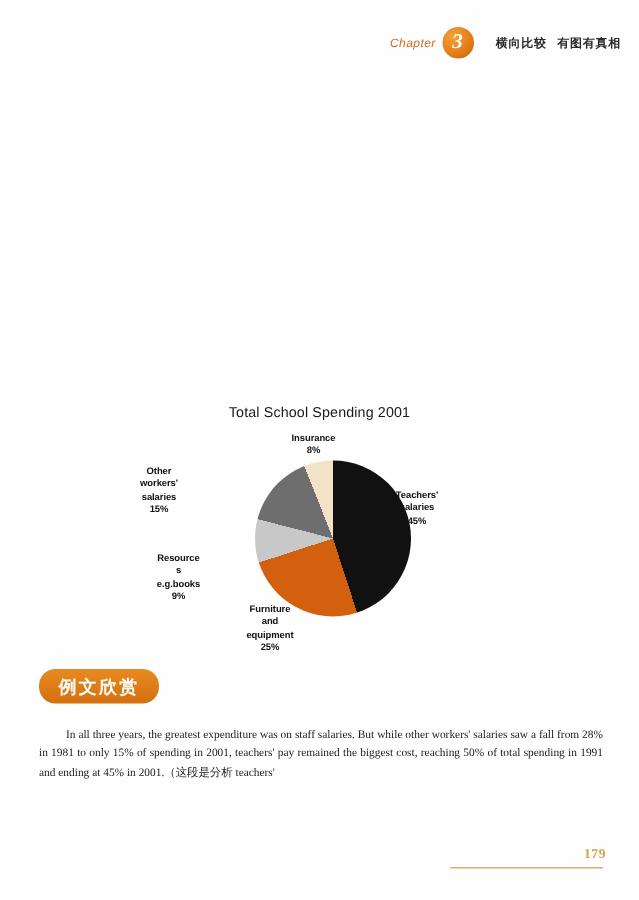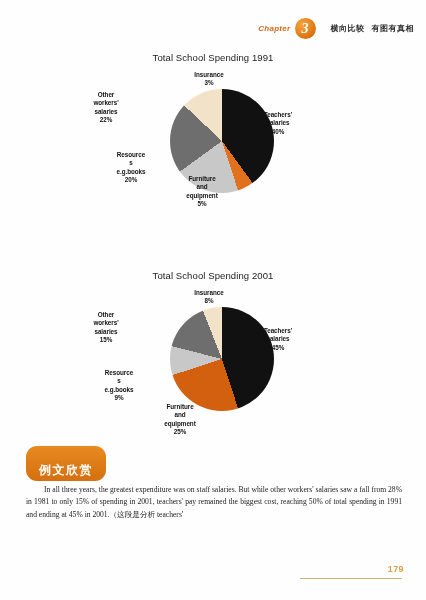--- a/index.html
+++ b/index.html
@@ -15,21 +15,21 @@
   
   .chapter-header{
     position:absolute;left:0;top:18px;width:426px;height:26px;
   }
   .ch-row{
     position:absolute;right:12px;top:0;
     display:flex;align-items:center;gap:4px;
   }
   .ch-word{
     font-family:"Liberation Sans",sans-serif;
-    font-size:8px;font-weight:bold;font-style:italic;
+    font-size:8px;font-weight:normal;font-style:italic;
     color:#d2691e;letter-spacing:.3px;text-align:right;
   }
   .ch-badge{
     width:21px;height:21px;border-radius:50%;
     background:radial-gradient(circle at 35% 30%,#f6a43a 0%,#e07b18 60%,#c05f06 100%);
     color:#ffffff;
     font-family:"Liberation Serif",serif;
     font-size:14px;font-weight:bold;font-style:italic;
     display:flex;align-items:center;justify-content:center;
     line-height:1;
@@ -61,21 +61,21 @@
     color:#111111;
     text-align:center;
     line-height:1.32;
     white-space:pre-line;
     letter-spacing:-.05px;
   }
 
   
   .sec-badge{
     position:absolute;left:26px;top:446px;
-    padding:18px 13px 4px 13px;
+    padding:6px 13px 4px 13px;
     background:linear-gradient(180deg,#e88a20 0%,#d4700f 100%);
     border-radius:11px;
     color:#ffffff;
     font-family:"Liberation Serif",serif;
     font-size:12px;font-weight:bold;
     letter-spacing:1.5px;
     line-height:1.1;
   }
 
   
@@ -89,73 +89,39 @@
   }
   .body-text p{margin:0 0 5px 0;text-indent:18px;}
 
   
   .footer-rule{
     position:absolute;left:300px;top:578px;width:102px;height:1px;
     background:#d8b070;
   }
   .page-num{
     position:absolute;right:22px;top:564px;
-    font-family:Liberation Sans, sans-serif;
+    font-family:Liberation Serif, serif;
     font-size:9px;font-weight:bold;
     color:#d8a049;
     letter-spacing:.4px;
   }
 </style>
 </head>
 <body>
 
 <div class="page">
 
   <div class="chapter-header">
     <div class="ch-row">
       <span class="ch-word">Chapter</span>
       <span class="ch-badge">3</span>
       <span class="ch-cn"><span>横向比较</span><span class="gap"></span><span>有图有真相</span></span>
     </div>
   </div>
 
-  <div class="chart-block" style="top:52px;">
-    <div class="chart-title">Total School Spending 1991</div>
-
-    <div class="chart-area" style="height:172px;">
-
-      <div class="pie-wrap" style="left:170px;top:26px;width:104px;height:104px;">
-        <div class="pie" style="width:104px;height:104px;
-          background:conic-gradient(
-            #111111 0deg 144deg,
-            #e2711d 144deg 162deg,
-            #c8c8c8 162deg 234deg,
-            #6e6e6e 234deg 313.2deg,
-            #f2e2c8 313.2deg 360deg);"></div>
-      </div>
-
-      <div class="lbl" style="left:185px;top:8px;width:48px;">Insurance
-3%</div>
-      <div class="lbl" style="left:80px;top:28px;width:52px;">Other
-workers'
-salaries
-22%</div>
-      <div class="lbl" style="left:104px;top:88px;width:54px;">Resource
-s
-e.g.books
-20%</div>
-      <div class="lbl" style="left:174px;top:112px;width:56px;">Furniture
-and
-equipment
-5%</div>
-      <div class="lbl" style="left:252px;top:48px;width:52px;">Teachers'
-salaries
-40%</div>
-    </div>
-  </div>
 
   <div class="chart-block" style="top:242px;margin-top:28px;">
     <div class="chart-title">Total School Spending 2001</div>
 
     <div class="chart-area" style="height:172px;">
 
       <div class="pie-wrap" style="left:170px;top:26px;width:104px;height:104px;">
         <div class="pie" style="width:104px;height:104px;
           background:conic-gradient(
             #111111 0deg 162deg,

